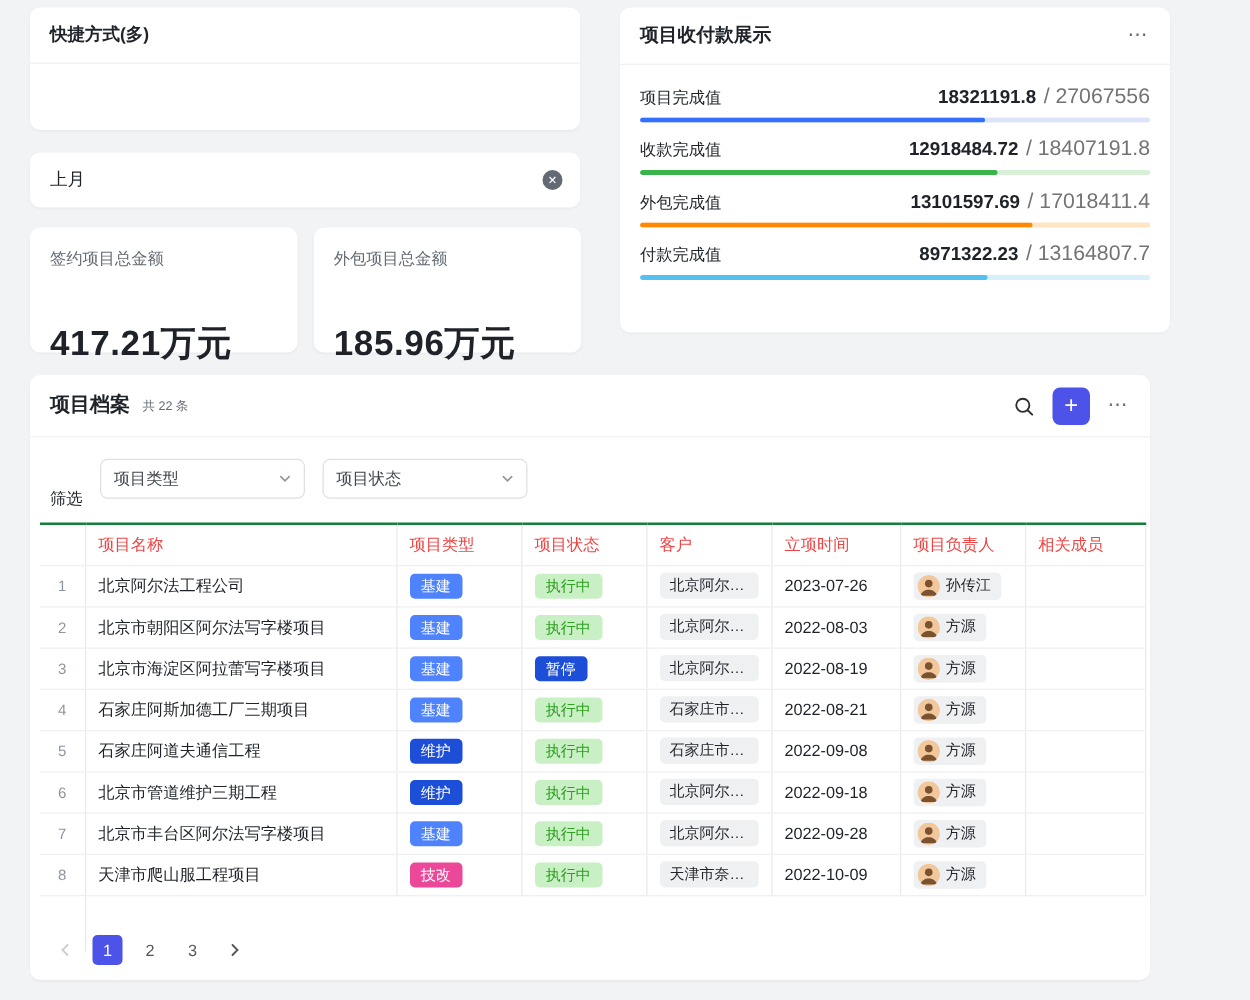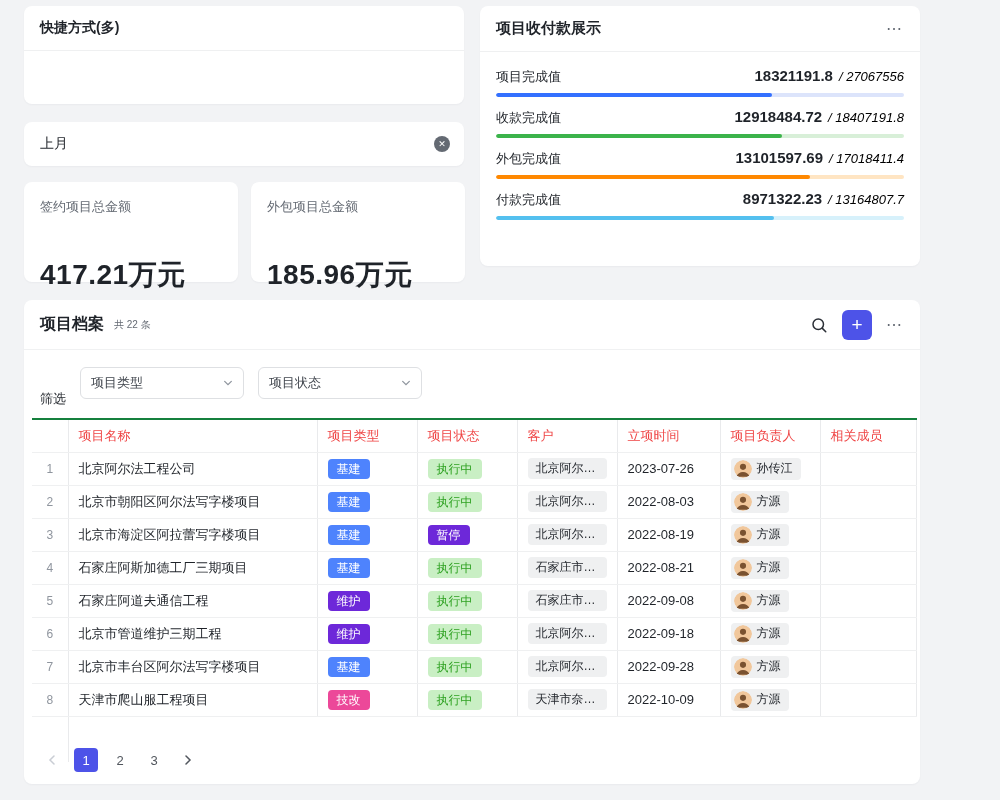--- a/index.html
+++ b/index.html
@@ -44,27 +44,27 @@
   }
 
   
   .stat-card { top:182px; width:214px; height:100px; padding:16px; }
   .stat-1 { left:24px; }
   .stat-2 { left:251px; }
   .stat-label { font-size:13px; color:#646a73; margin-bottom:12px; }
   .stat-value { font-size:28px; font-weight:700; color:#1f2329; letter-spacing:0.5px;margin-top:40px; }
 
   
-  .pay-card { left:480px; top:6px; width:440px; height:260px; }
+  .pay-card { left:496px; top:6px; width:440px; height:260px; }
   .pay-rows { padding:4px 16px 0; }
   .pay-row { padding-top:11px; }
   .pay-row-top { display:flex; align-items:baseline; }
   .pay-label { font-size:13px; color:#1f2329; flex:1; }
   .pay-value { font-size:15px; font-weight:700; color:#1f2329; }
-  .pay-total { font-size:13px; color:#000000; margin-left:6px;font-style:italic; }
+  .pay-total { font-size:17px; color:#737373; margin-left:6px; }
   .bar { height:4px; border-radius:2px; margin-top:7px; overflow:hidden; }
   .bar-fill { height:4px; border-radius:2px; }
 
   
   .main-card { left:24px; top:300px; width:896px; height:484px; }
   .main-head { display:flex; align-items:center; padding:0 16px; height:50px; border-bottom:1px solid #f0f1f2; }
   .main-head h2 { font-size:16px; font-weight:700; }
   .count { font-size:10px; color:#646a73; margin-left:10px; flex:1; }
   .head-actions { display:flex; align-items:center; gap:14px; }
   .icon-btn { display:flex; align-items:center; justify-content:center; cursor:pointer; }
@@ -93,21 +93,21 @@
   thead th { border-top:2px solid #15803d; color:#ef4444; }
   td.c-num { color:#8f959e; font-size:12px; text-align:center; padding:0 4px; }
   td.c-name { color:#1f2329; }
   td.c-date { color:#1f2329; }
 
   .tag {
     display:inline-block; font-size:12px; line-height:18px;
     padding:1px 9px; border-radius:4px; color:#fff; vertical-align:middle;
   }
   .tag-blue  { background:#4e83fd; }
-  .tag-amber { background:#6d28d9; }
+  .tag-amber { background:#1d4ed8; }
   .tag-green { background:#ec4899; }
   .st-green  { background:#c9efc4; color:#2ea121; }
 
   .chip {
     display:inline-block; max-width:100%;
     background:#eff0f1; border-radius:4px;
     padding:2px 8px; font-size:12px; color:#1f2329;
     overflow:hidden; text-overflow:ellipsis; white-space:nowrap; vertical-align:middle;
   }
   .chip.owner { display:inline-flex; align-items:center; gap:5px; padding:2px 8px 2px 3px; }

